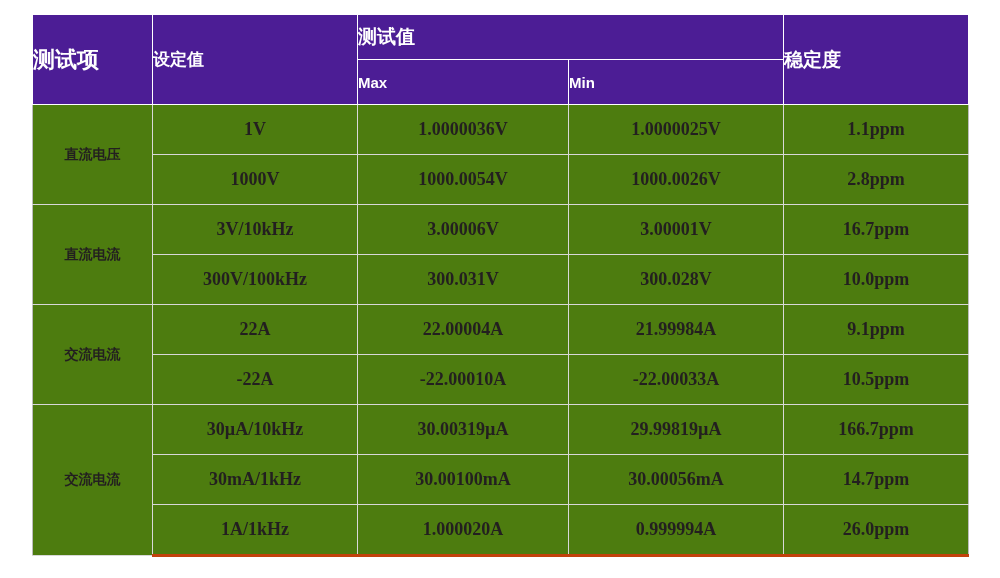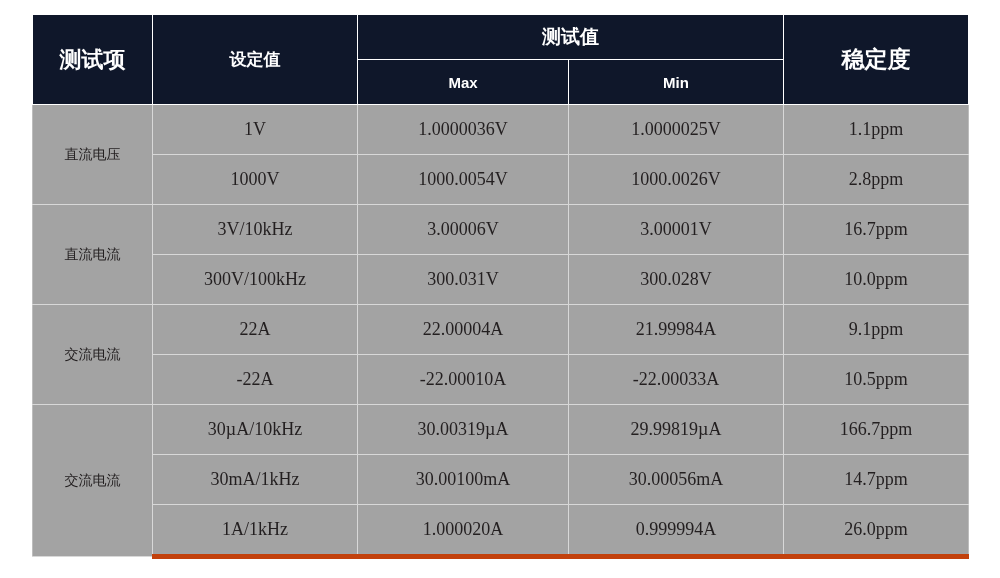--- a/index.html
+++ b/index.html
@@ -26,52 +26,53 @@
     border-collapse: collapse;
     table-layout: fixed;
   }
   table.spec col.c0 { width: 120px; }
   table.spec col.c1 { width: 205px; }
   table.spec col.c2 { width: 211px; }
   table.spec col.c3 { width: 215px; }
   table.spec col.c4 { width: 185px; }
 
   thead th {
-    background: #0f172a;
+    background: #4c1d95;
     color: #ffffff;
     font-family: "Liberation Sans", "DejaVu Sans", sans-serif;
     font-weight: bold;
     font-size: 19px;
-    text-align: center;
+    text-align: left;
     vertical-align: middle;
     border: 1px solid #ffffff;
     padding: 0;
   }
   thead th.h-item { height: 88px; font-size: 22px; }
   thead th.h-set { height: 88px; font-size: 17px; }
   thead th.h-meas { height: 44px; font-size: 19px; }
-  thead th.h-stab { height: 88px; font-size: 23px; }
+  thead th.h-stab { height: 88px; font-size: 19px; }
   thead th.h-sub { height: 44px; font-size: 15px; }
 
   tbody td {
     border: 1px solid #d8d8d8;
     text-align: center;
     vertical-align: middle;
     height: 49px;
     font-size: 18px;
     color: #231f20;
-    background: #a3a3a3;
+    background: #4d7c0f;
     padding: 0 20px;
+    font-weight: bold;
   }
   tbody td.cat {
     font-size: 14px;
     color: #231f20;
   }
   tbody tr.group-start td { border-top: 1px solid #bdbdbd; }
-  tbody tr:last-child td { border-bottom: 5px solid #c2410c; }
+  tbody tr:last-child td { border-bottom: 3px solid #c2410c; }
   tbody td.cat { border-left: 1px solid #bdbdbd; }
   tbody td.last { border-right: 1px solid #bdbdbd; }
 </style>
 </head>
 <body>
 
 <div class="page">
   <table class="spec">
     <colgroup>
       <col class="c0">

